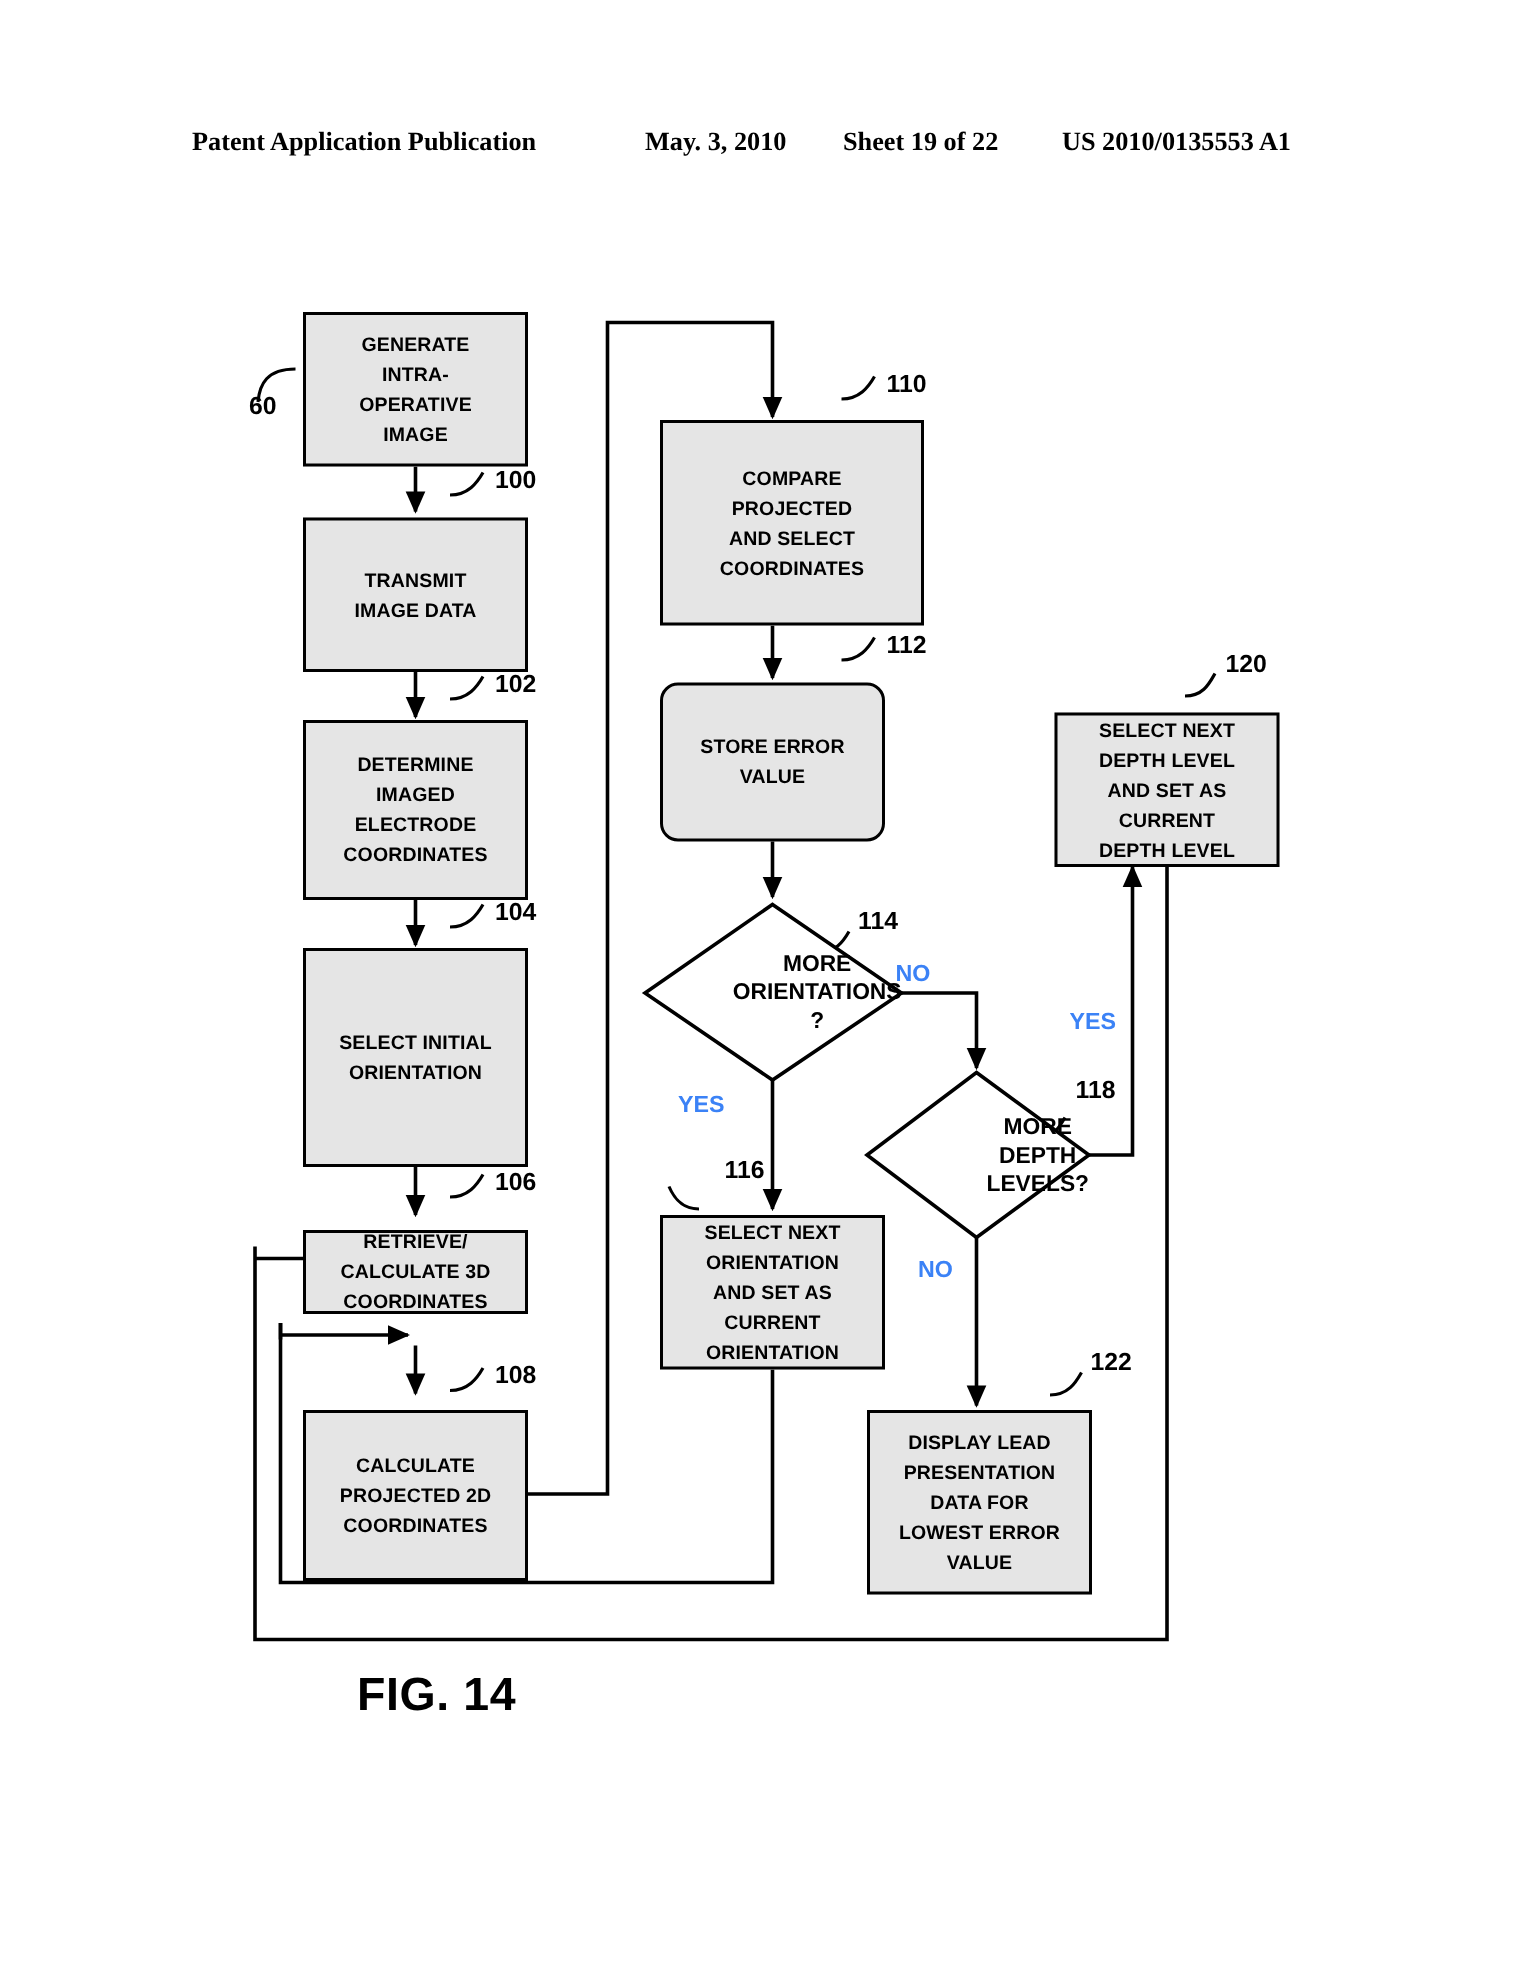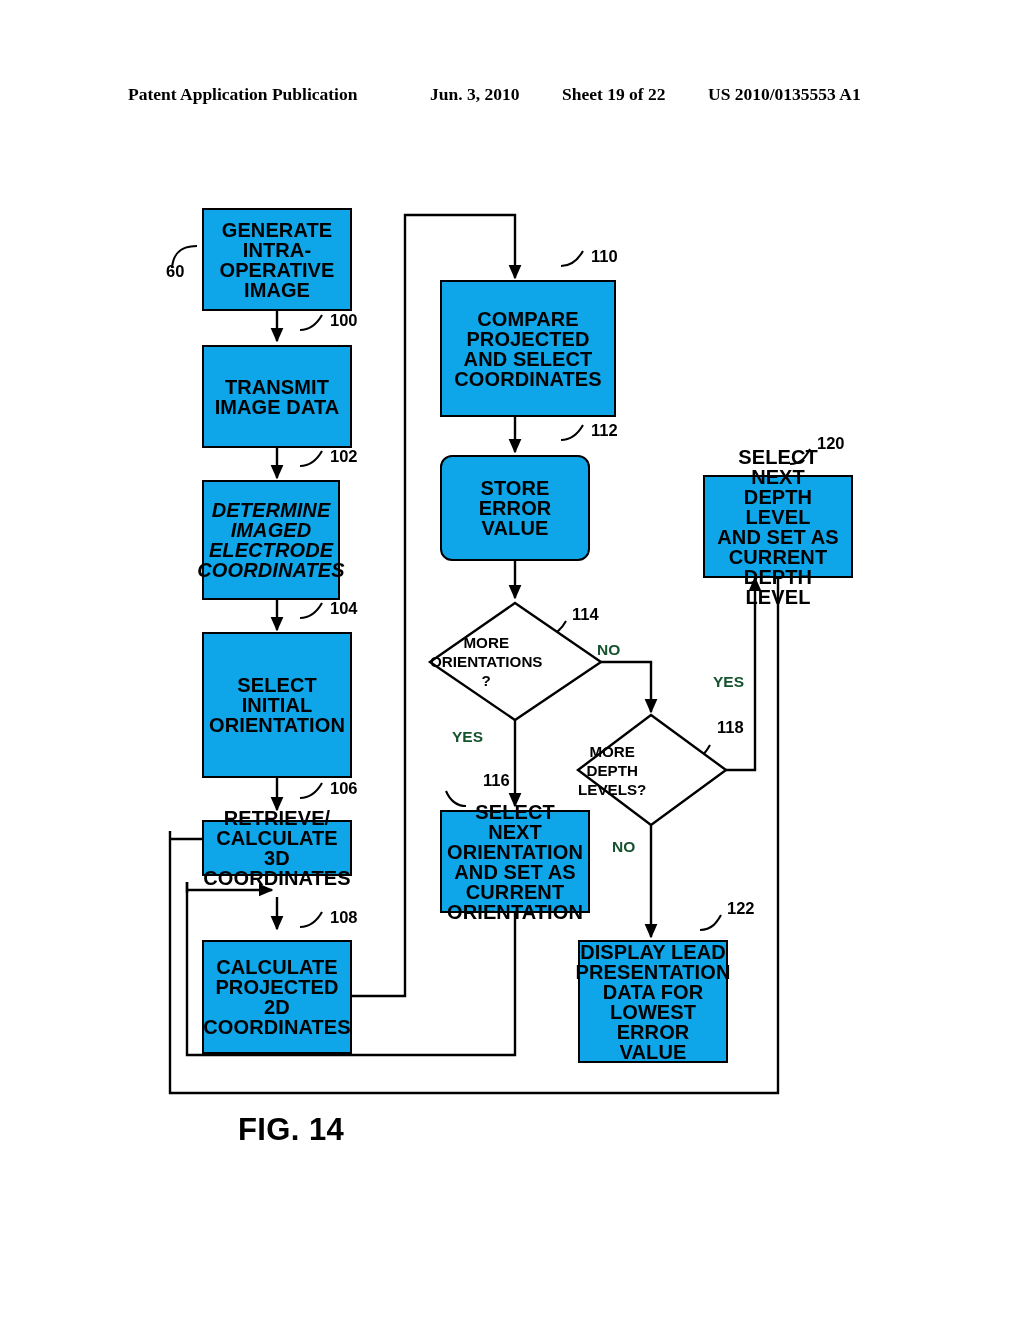--- a/index.html
+++ b/index.html
@@ -18,62 +18,62 @@
   .hdr-sheet{position:absolute;left:562px;}
   .hdr-num{position:absolute;left:708px;}
 
   
   #figure{position:absolute;left:0;top:0;width:1024px;height:1320px;}
   #figure svg{position:absolute;left:0;top:0;}
 
   
   .node{
     position:absolute;box-sizing:border-box;
-    border:2.4px solid #000;background:#0ea5e9;
+    border:2.4px solid #000;background:#e5e5e5;
     display:flex;align-items:center;justify-content:center;
     text-align:center;
-    font-weight:bold;font-size:20px;line-height:20px;
+    font-weight:bold;font-size:13px;line-height:20px;
     letter-spacing:.1px;color:#000;
     font-family:"Liberation Sans",sans-serif;
   }
   .node span{display:block;padding:0 3px;}
 
   
   .diamond{
     position:absolute;
-    display:flex;align-items:center;justify-content:flex-start;
+    display:flex;align-items:center;justify-content:flex-end;
     text-align:center;font-weight:bold;font-size:15.2px;line-height:19px;
     color:#000;pointer-events:none;
   }
   .diamond span{display:block;position:relative;z-index:2;}
 
   
   .ref{
     position:absolute;font-weight:bold;font-size:16.5px;color:#000;
     font-family:"Liberation Sans",sans-serif;white-space:nowrap;
   }
   .elabel{
-    position:absolute;font-weight:bold;font-size:15.5px;color:#14532d;
+    position:absolute;font-weight:bold;font-size:15.5px;color:#3b82f6;
     font-family:"Liberation Sans",sans-serif;white-space:nowrap;
   }
 
   
   #fig-caption{
     position:absolute;left:238px;top:1112px;
     font-weight:bold;font-size:31px;letter-spacing:.4px;color:#000;
     font-family:"Liberation Sans",sans-serif;
     text-align:right;
   }
 </style>
 </head>
 <body>
 
 <div id="pub-header">
   <span class="hdr-pub">Patent Application Publication</span>
-  <span class="hdr-date">Jun. 3, 2010</span>
+  <span class="hdr-date">May. 3, 2010</span>
   <span class="hdr-sheet">Sheet 19 of 22</span>
   <span class="hdr-num">US 2010/0135553 A1</span>
 </div>
 
 <div id="figure">
 
   <svg width="1024" height="1320">
     <defs>
       <marker id="ah" viewBox="0 0 10 10" refX="9" refY="5" markerWidth="6.2" markerHeight="6.2" orient="auto-start-reverse">
         <path d="M0,0.6 L10,5 L0,9.4 z" fill="#000"></path>
@@ -140,21 +140,21 @@
     </span>
   </div>
 
   <div class="node" style="left:202px;top:345px;width:150px;height:103px;">
     <span>
       <span>TRANSMIT</span>
       <span>IMAGE DATA</span>
     </span>
   </div>
 
-  <div class="node" style="left:202px;top:480px;width:138px;height:120px;font-style:italic;">
+  <div class="node" style="left:202px;top:480px;width:150px;height:120px;">
     <span>
       <span>DETERMINE</span>
       <span>IMAGED</span>
       <span>ELECTRODE</span>
       <span>COORDINATES</span>
     </span>
   </div>
 
   <div class="node" style="left:202px;top:632px;width:150px;height:146px;">
     <span>

